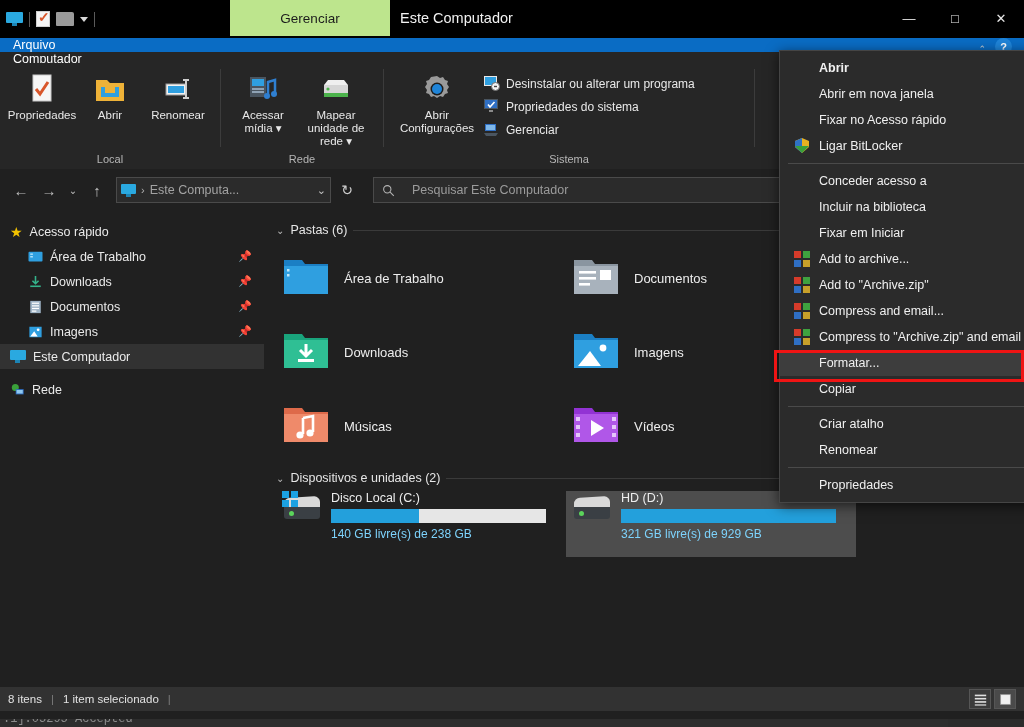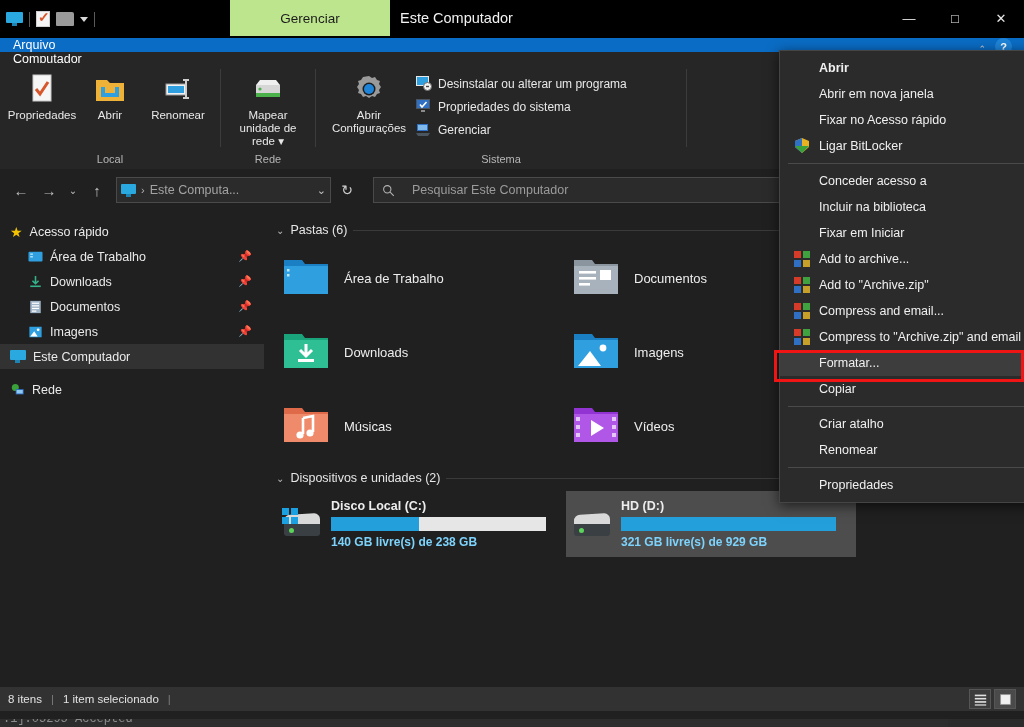--- a/index.html
+++ b/index.html
@@ -106,21 +106,21 @@
   .grouphdr .chev { color: #b9b9b9; font-size: 10px; }
   .grouphdr .gtext { font-size: 12.5px; color: #e6e6e6; white-space: nowrap; }
   .grouphdr .rule { flex: 1; height: 1px; background: #3a3a3a; margin-right: 18px; }
 
   .tiles { display: grid; grid-template-columns: 290px 290px; row-gap: 4px; }
   .tile { display: flex; align-items: center; gap: 14px; height: 70px; padding: 0 6px; }
   .tile .tname { font-size: 13px; color: #ededed; }
   .ico48 { width: 48px; height: 44px; position: relative; flex: none; }
 
   .drives { display: grid; grid-template-columns: 290px 290px; margin-top: 6px; }
-  .drive { display: flex; align-items: center; gap: 9px; height: 66px; padding: 0 6px; font-weight: bold; }
+  .drive { display: flex; align-items: flex-start; gap: 9px; height: 66px; padding: 0 6px; }
   .drive.selected { background: #4d4d4d; }
   .drive .dinfo { display: flex; flex-direction: column; gap: 4px; }
   .drive .dname { font-size: 12.5px; color: #ededed; }
   .drive .dfree { font-size: 12px; color: #7dd3fc; }
   .bar { width: 215px; height: 14px; background: #e6e6e6; }
   .bar .fill { height: 100%; background: #23a0dc; }
 
   
   .statusbar { height: 24px; background: #323232; display: flex; align-items: center; padding: 0 8px; gap: 9px; font-size: 11.5px; color: #e2e2e2; }
   .statusbar .sep { color: #7c7c7c; }
@@ -242,20 +242,34 @@
             <div class="lbl">Renomear</div>
           </div>
         </div>
         <div class="rgroup-label">Local</div>
       </div>
 
       <div class="rsep"></div>
 
       <div class="rgroup">
         <div class="rgroup-body">
+          <div class="bigbtn">
+            <div class="ico32">
+              <svg viewBox="0 0 32 32" width="32" height="32">
+                <rect x="3" y="4" width="16" height="20" fill="#4a5560"></rect>
+                <rect x="5" y="6" width="12" height="7" fill="#2f9fe0"></rect>
+                <rect x="5" y="15" width="12" height="2" fill="#8fa2b4"></rect>
+                <rect x="5" y="18" width="12" height="2" fill="#8fa2b4"></rect>
+                <path d="M21 22 V9 l7 -2 v13" stroke="#2f7fd0" stroke-width="2.5" fill="none"></path>
+                <circle cx="20" cy="23" r="3" fill="#2f7fd0"></circle>
+                <circle cx="27" cy="21" r="3" fill="#2f7fd0"></circle>
+              </svg>
+            </div>
+            <div class="lbl">Acessar mídia ▾</div>
+          </div>
           <div class="bigbtn wide">
             <div class="ico32">
               <svg viewBox="0 0 32 32" width="32" height="32">
                 <path d="M4 12 h24 v8 H4z" fill="#d6d6d6"></path>
                 <path d="M4 12 l4 -5 h16 l4 5z" fill="#efefef"></path>
                 <rect x="4" y="20" width="24" height="4" fill="#4bb24b"></rect>
                 <circle cx="8" cy="16" r="1.6" fill="#4bb24b"></circle>
               </svg>
             </div>
             <div class="lbl">Mapear unidade de rede ▾</div>

